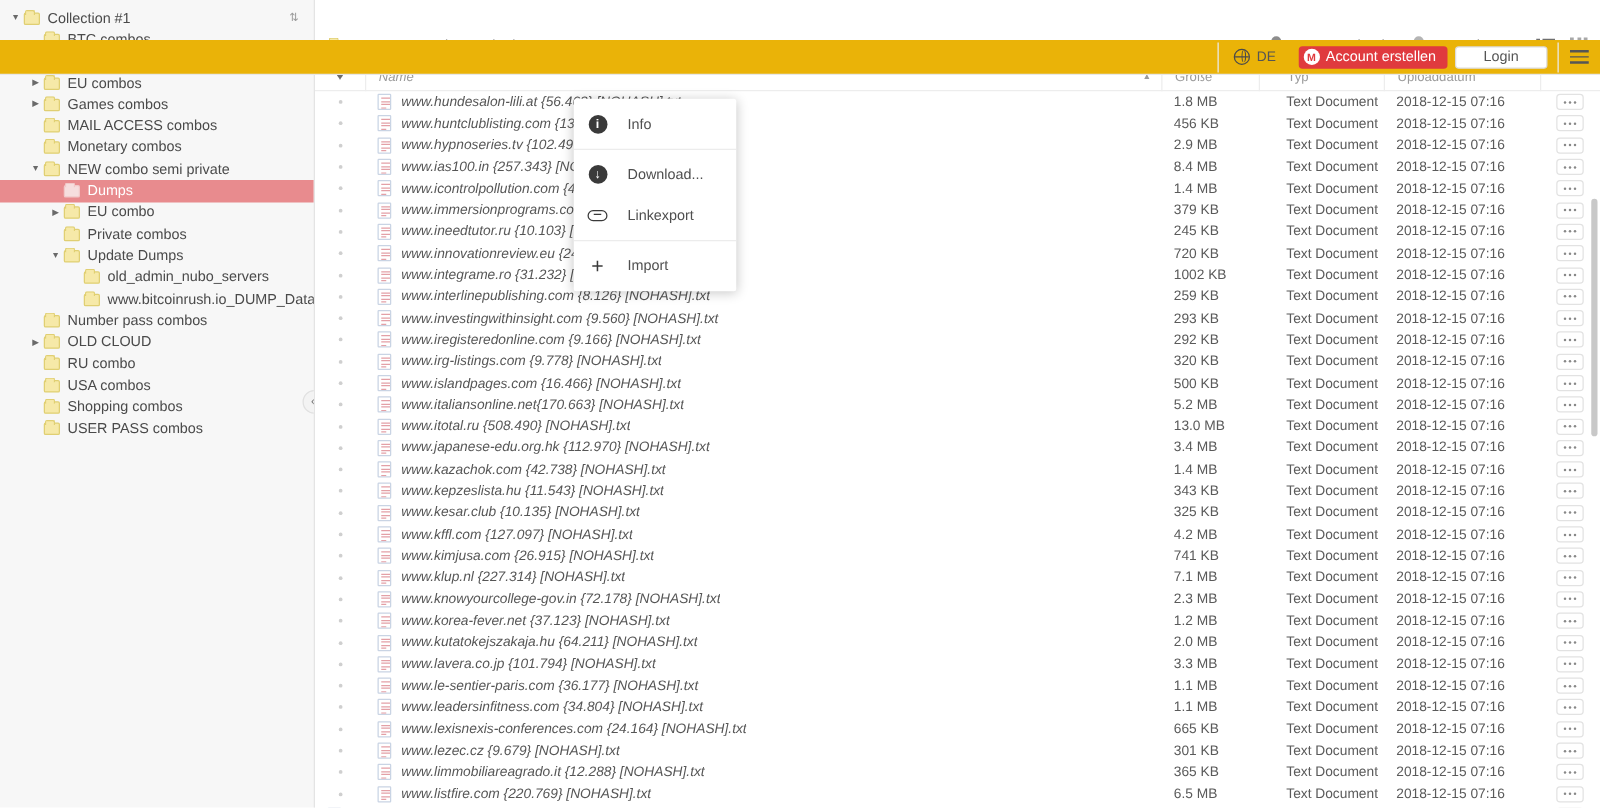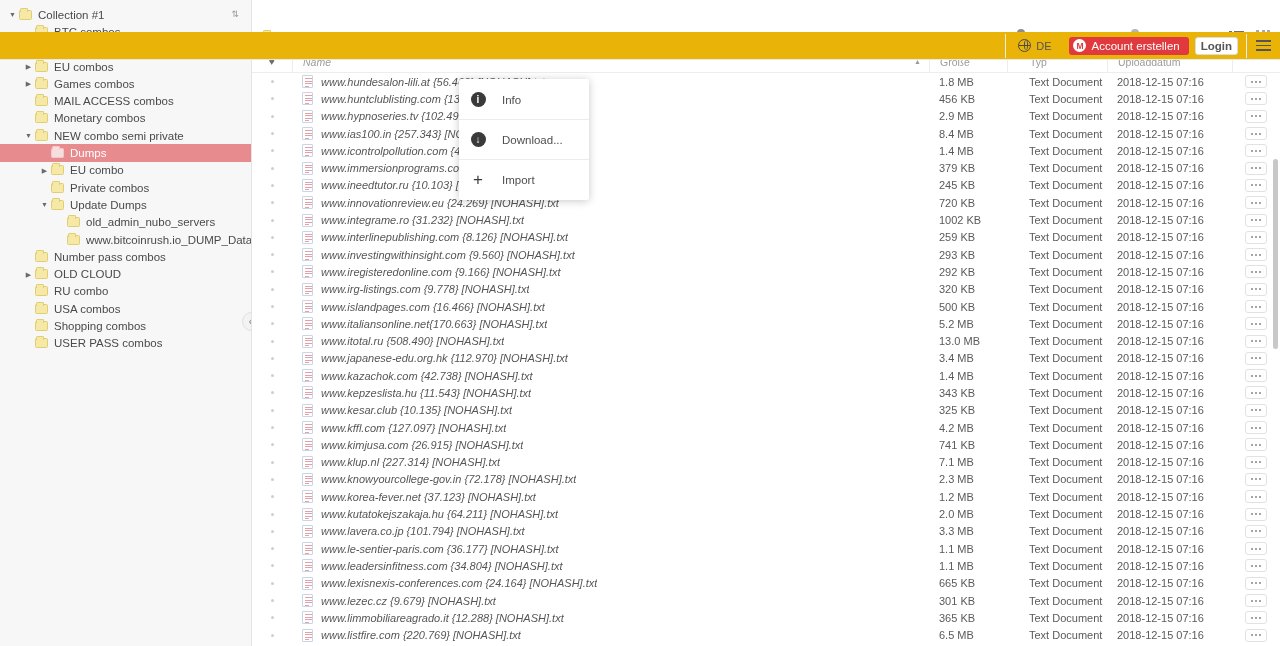--- a/index.html
+++ b/index.html
@@ -48,21 +48,21 @@
   }
   .mega-badge {
     width: 13px; height: 13px; border-radius: 50%;
     background: #fff; color: #e03a3e;
     font-size: 8.5px; font-weight: bold;
     display: flex; align-items: center; justify-content: center;
   }
   .btn-login {
     background: #fff; color: #555; font-size: 11.5px;
     border: 1px solid #dcdcdc; border-radius: 3px;
-    height: 18px; padding: 0 5px; margin-right: 8px; cursor: pointer; font-weight: bold;
+    height: 18px; padding: 0 22px; margin-right: 8px; cursor: pointer;
   }
   .hamburger {
     width: 34px; height: 24px; display: flex; flex-direction: column;
     align-items: center; justify-content: center; gap: 3px;
     border-left: 1px solid #ececec; cursor: pointer;
   }
   .hamburger i { display: block; width: 15px; height: 1.6px; background: #555; }
 
   
   .sidebar {
@@ -1245,20 +1245,26 @@
         </span>
       <span>Info</span>
     </div>
     <div class="ctxsep"></div>
     <div class="ctxitem">
       <span class="ctxicon">
           <span class="circ">↓</span>
         </span>
       <span>Download...</span>
     </div>
+    <div class="ctxitem">
+      <span class="ctxicon">
+          <span class="linkic"></span>
+        </span>
+      <span>Linkexport</span>
+    </div>
     <div class="ctxsep"></div>
     <div class="ctxitem">
       <span class="ctxicon">
           <span class="plusic">+</span>
         </span>
       <span>Import</span>
     </div>
   </div>
 
   <div class="vscroll"></div>

